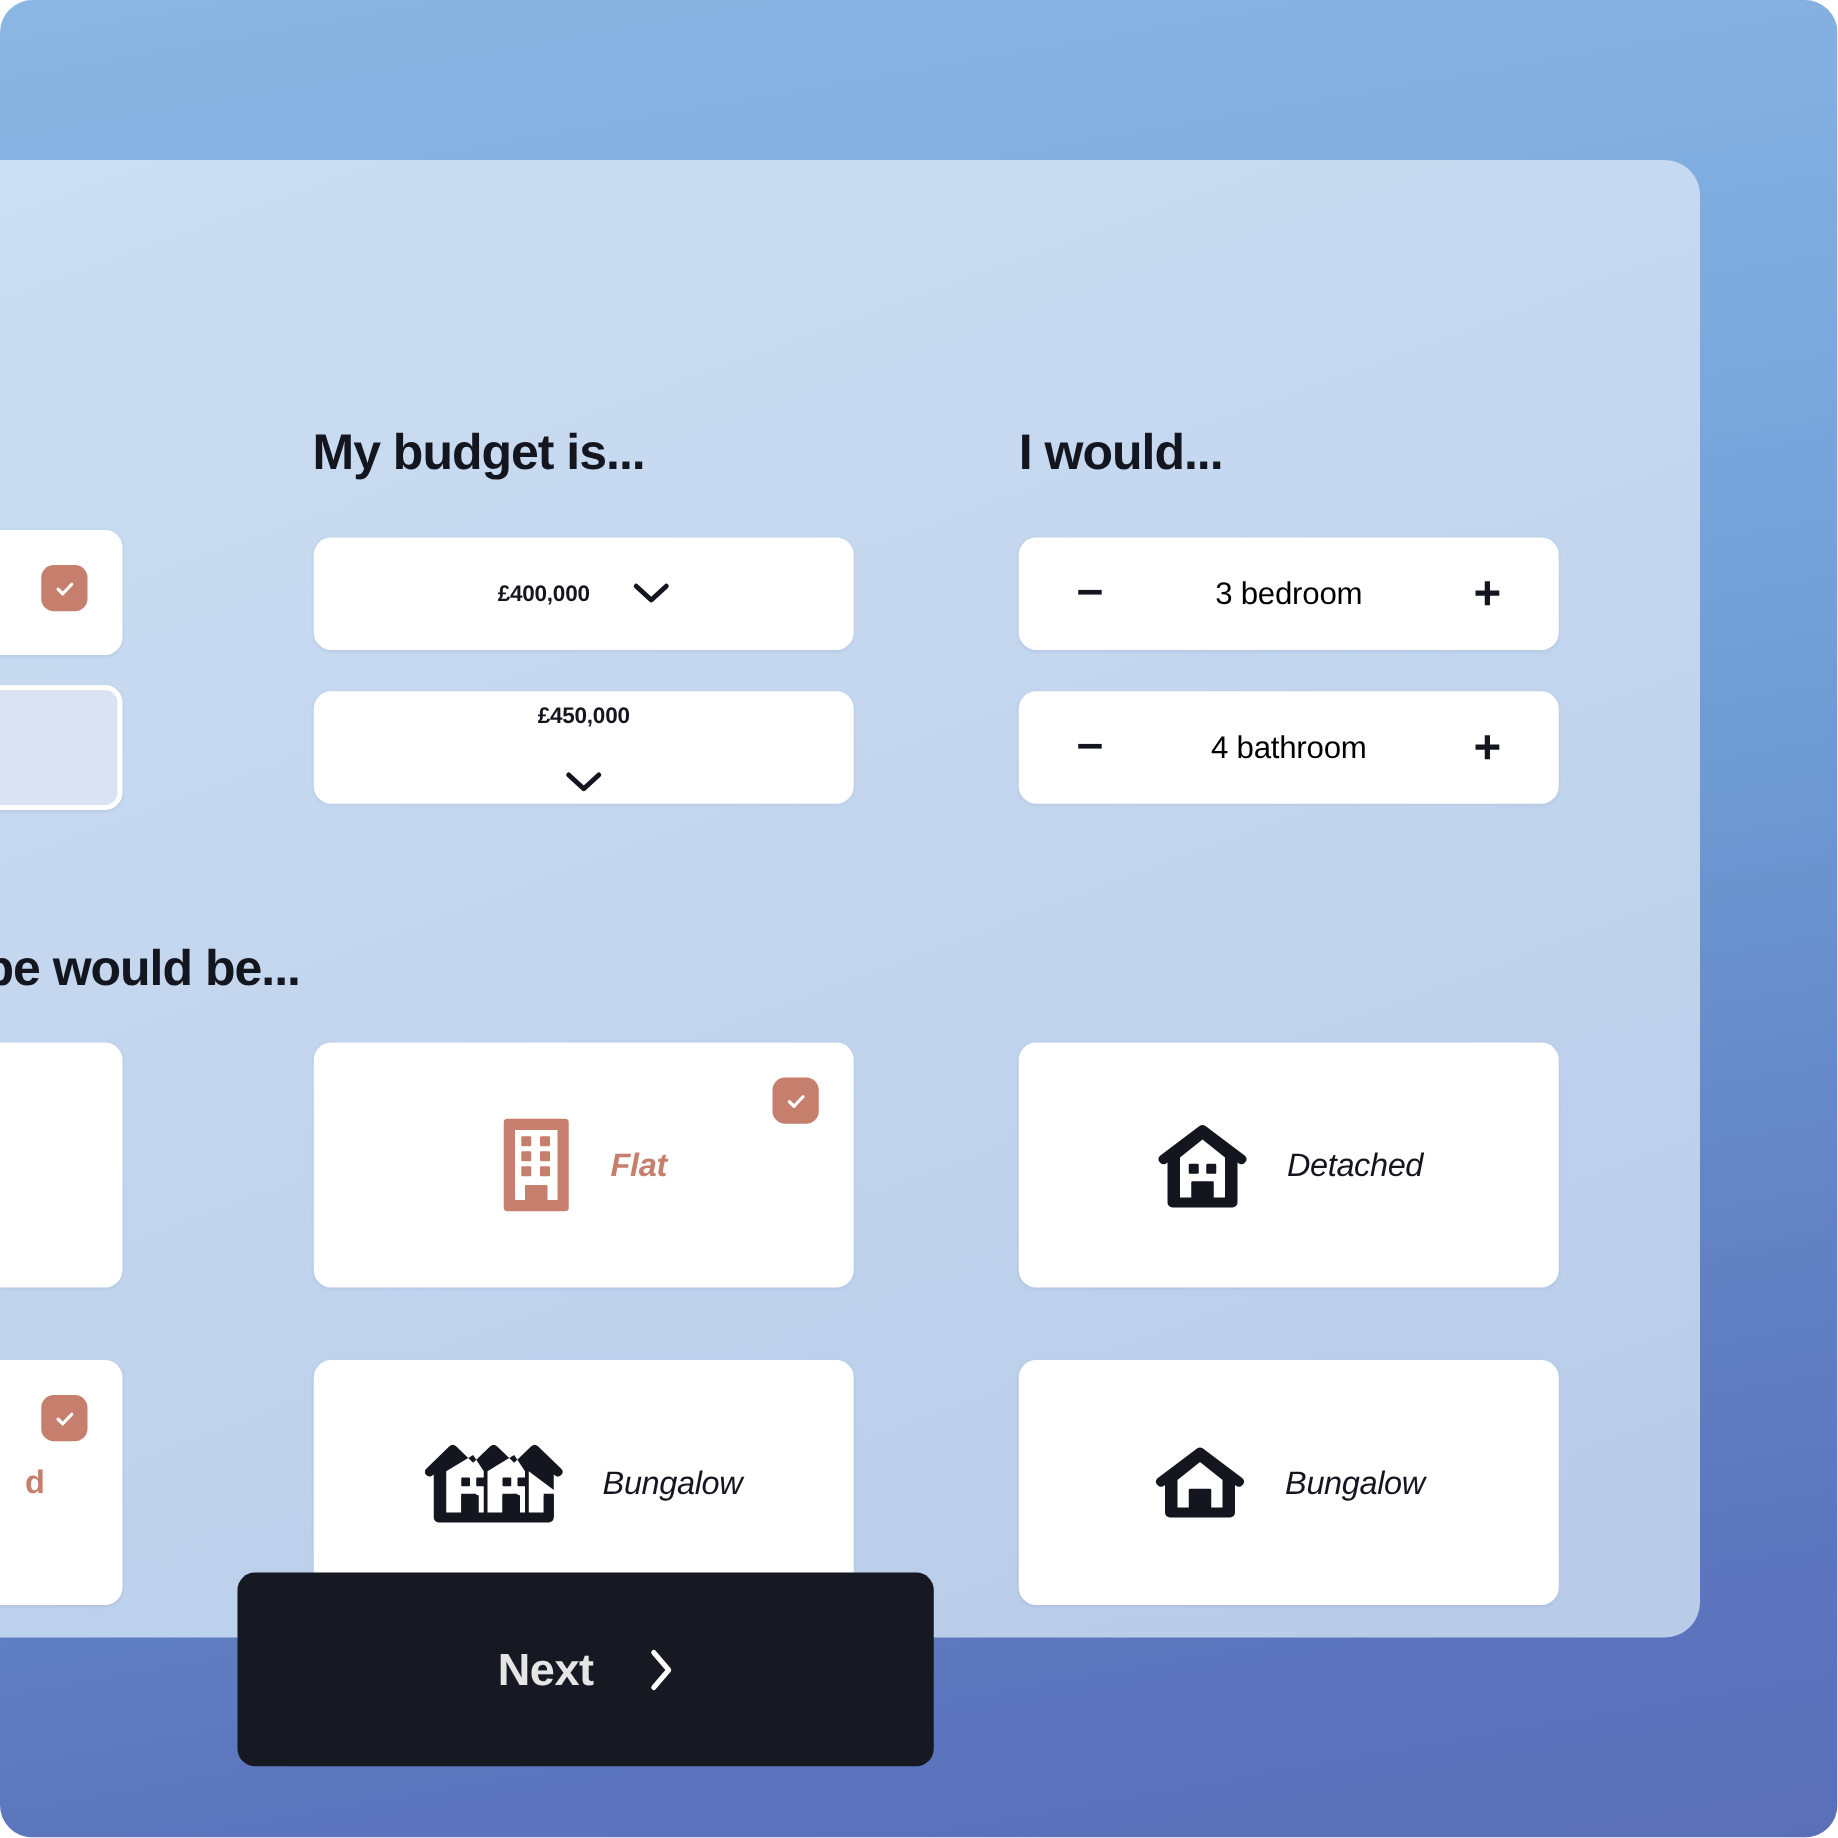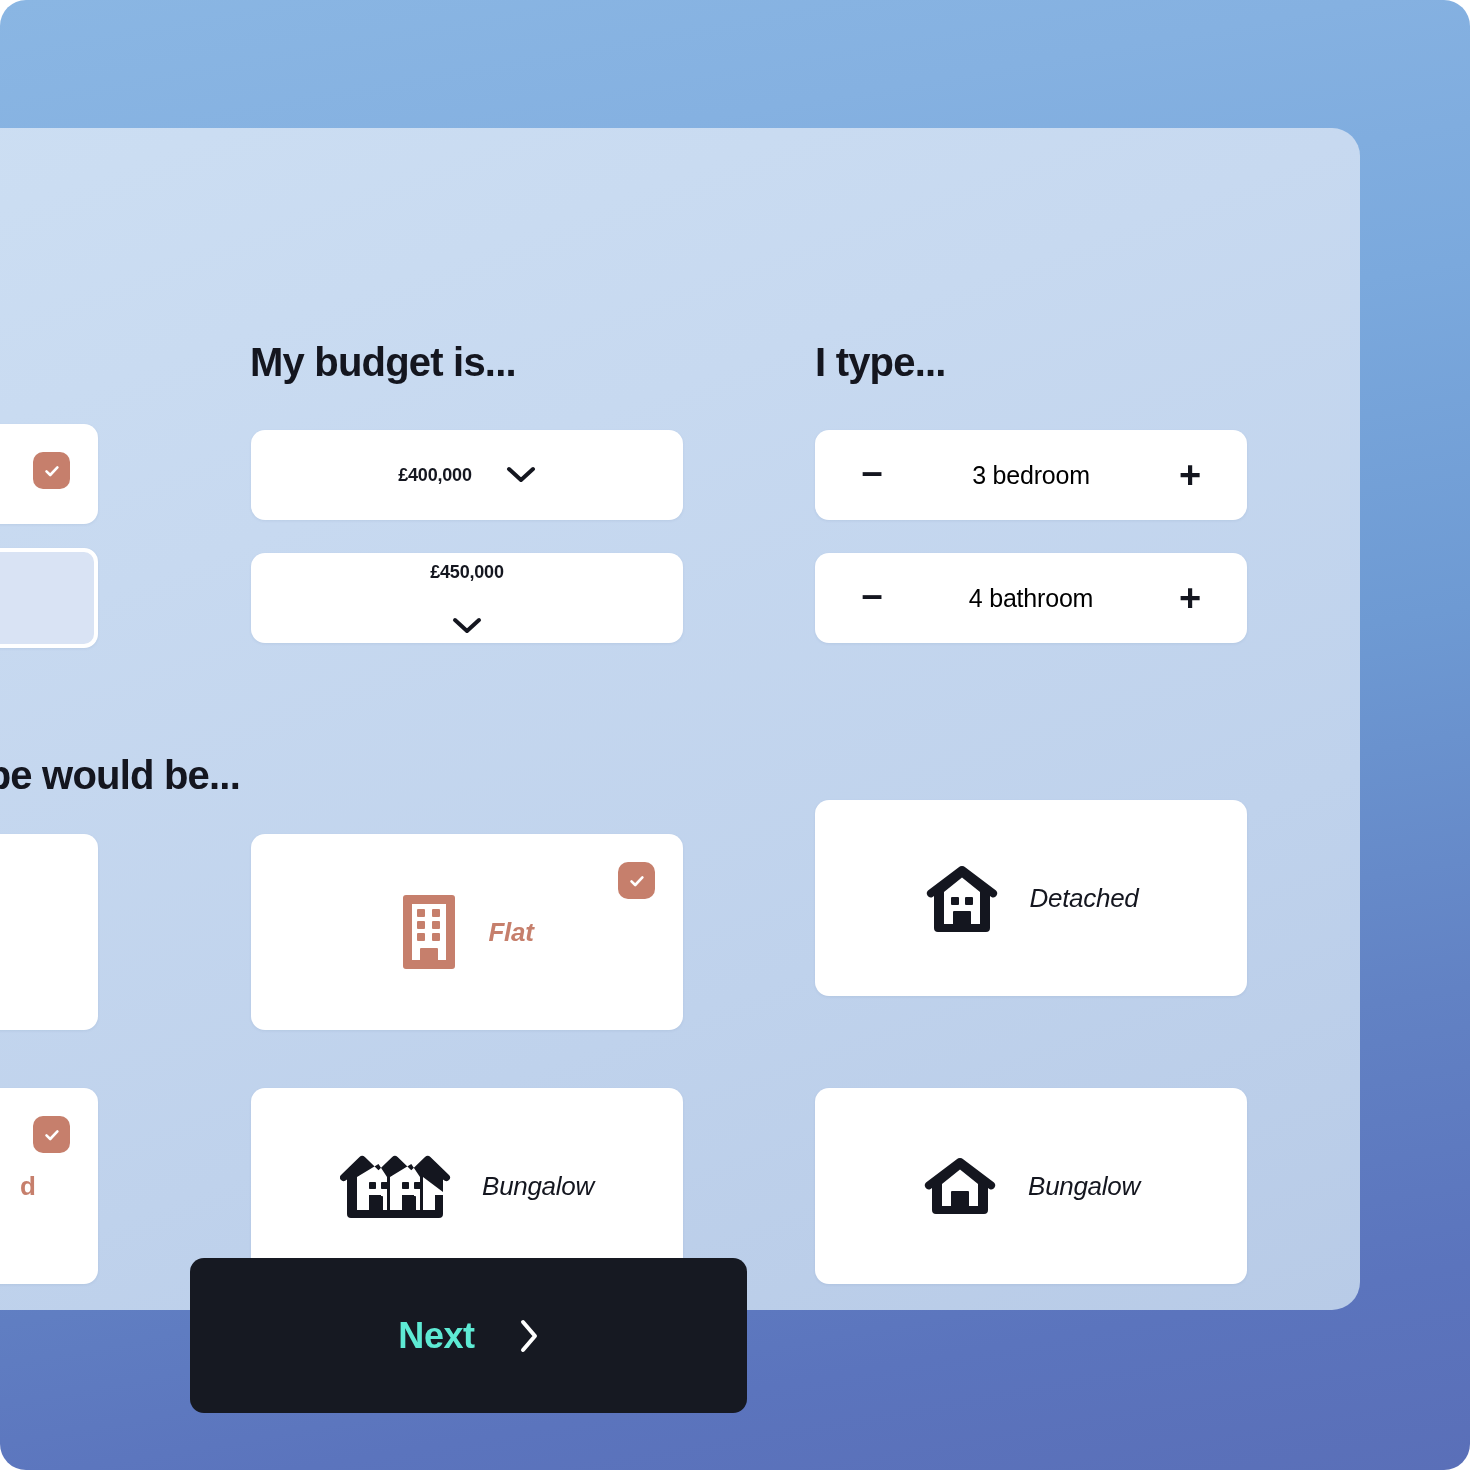--- a/index.html
+++ b/index.html
@@ -137,21 +137,21 @@
     justify-content: center;
     gap: 30px;
     cursor: pointer;
     position: absolute;
     background: #ffffff;
     border-radius: 14px;
     box-shadow: 0 1px 3px rgba(40,70,120,0.08);
     font-style: italic;
   }
   #card-flat      { left: 251px; top: 706px; }
-  #card-detached  { left: 815px; top: 672px; }
+  #card-detached  { left: 815px; top: 706px; }
   #card-terraced  { left: 251px; top: 960px; }
   #card-bungalow  { left: 815px; top: 960px; }
 
   .ptype-label {
     font-size: 26px;
     font-weight: 500;
     color: #14161f;
     letter-spacing: -0.3px;
   }
   .ptype-card.selected .ptype-label { color: #c67f6c; font-weight: 600; }
@@ -219,21 +219,21 @@
     justify-content: center;
     gap: 44px;
     cursor: pointer;
     border: none;
     font-family: "Liberation Sans", sans-serif;
     z-index: 5;
   }
   #next-label {
     font-size: 36px;
     font-weight: 700;
-    color: #5eead4;
+    color: #e5e5e5;
     letter-spacing: -0.4px;
   }
   .chevron-right { display: block; width: 20px; height: 34px; }
 </style>
 </head>
 <body>
 
 <div id="app-root">
 
   <div id="form-panel">
@@ -255,21 +255,21 @@
         <div class="check-badge">
           <svg width="20" height="20" viewBox="0 0 20 20">
             <path d="M4.5 10.4 L8.2 14 L15.4 6.4" fill="none" stroke="#ffffff" stroke-width="2.6" stroke-linecap="round" stroke-linejoin="round"></path>
           </svg>
         </div>
         <span class="clipped-label">d</span>
       </div>
 
       <div class="section-heading" id="heading-budget">My budget is...</div>
 
-      <div class="section-heading" id="heading-need">I type...</div>
+      <div class="section-heading" id="heading-need">I would...</div>
 
       <div class="section-heading" id="heading-ptype">operty type would be...</div>
 
       <div class="field dropdown" id="budget-min">
         <span class="dropdown-value">£400,000</span>
         <svg class="chevron-down" viewBox="0 0 30 18">
           <path d="M3 3 L15 14 L27 3" fill="none" stroke="#14161f" stroke-width="4" stroke-linecap="round" stroke-linejoin="round"></path>
         </svg>
       </div>
 

